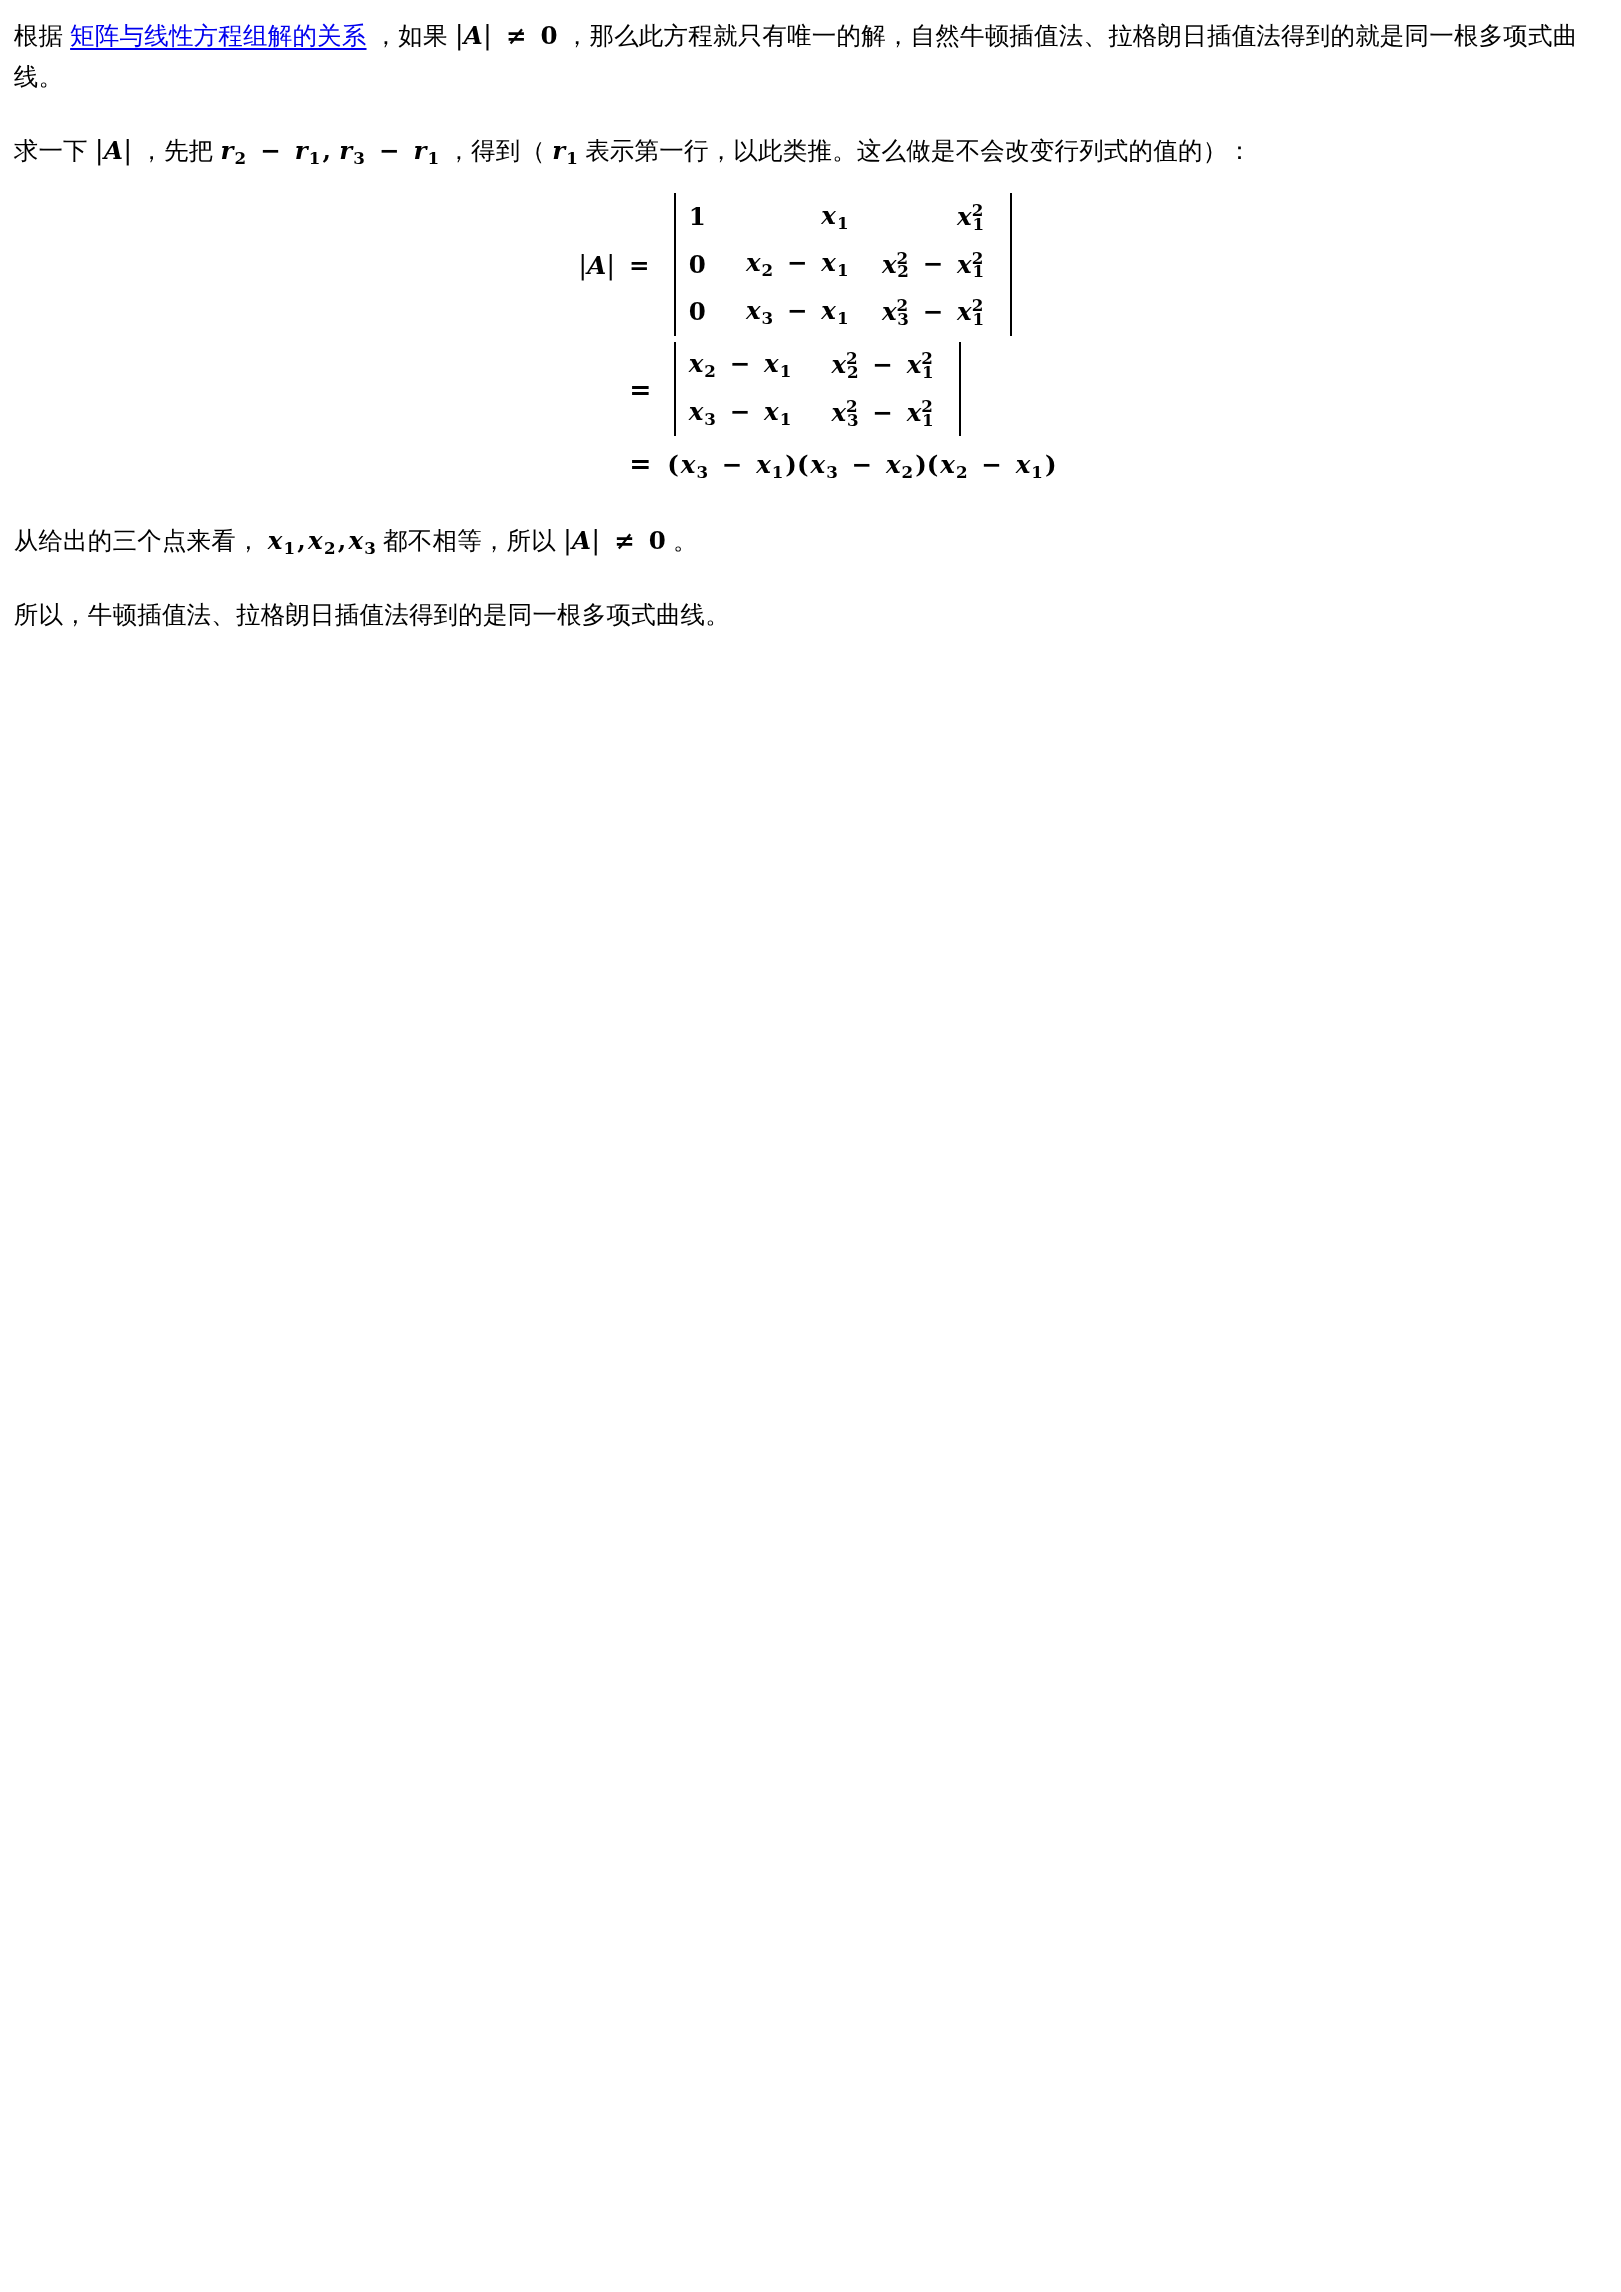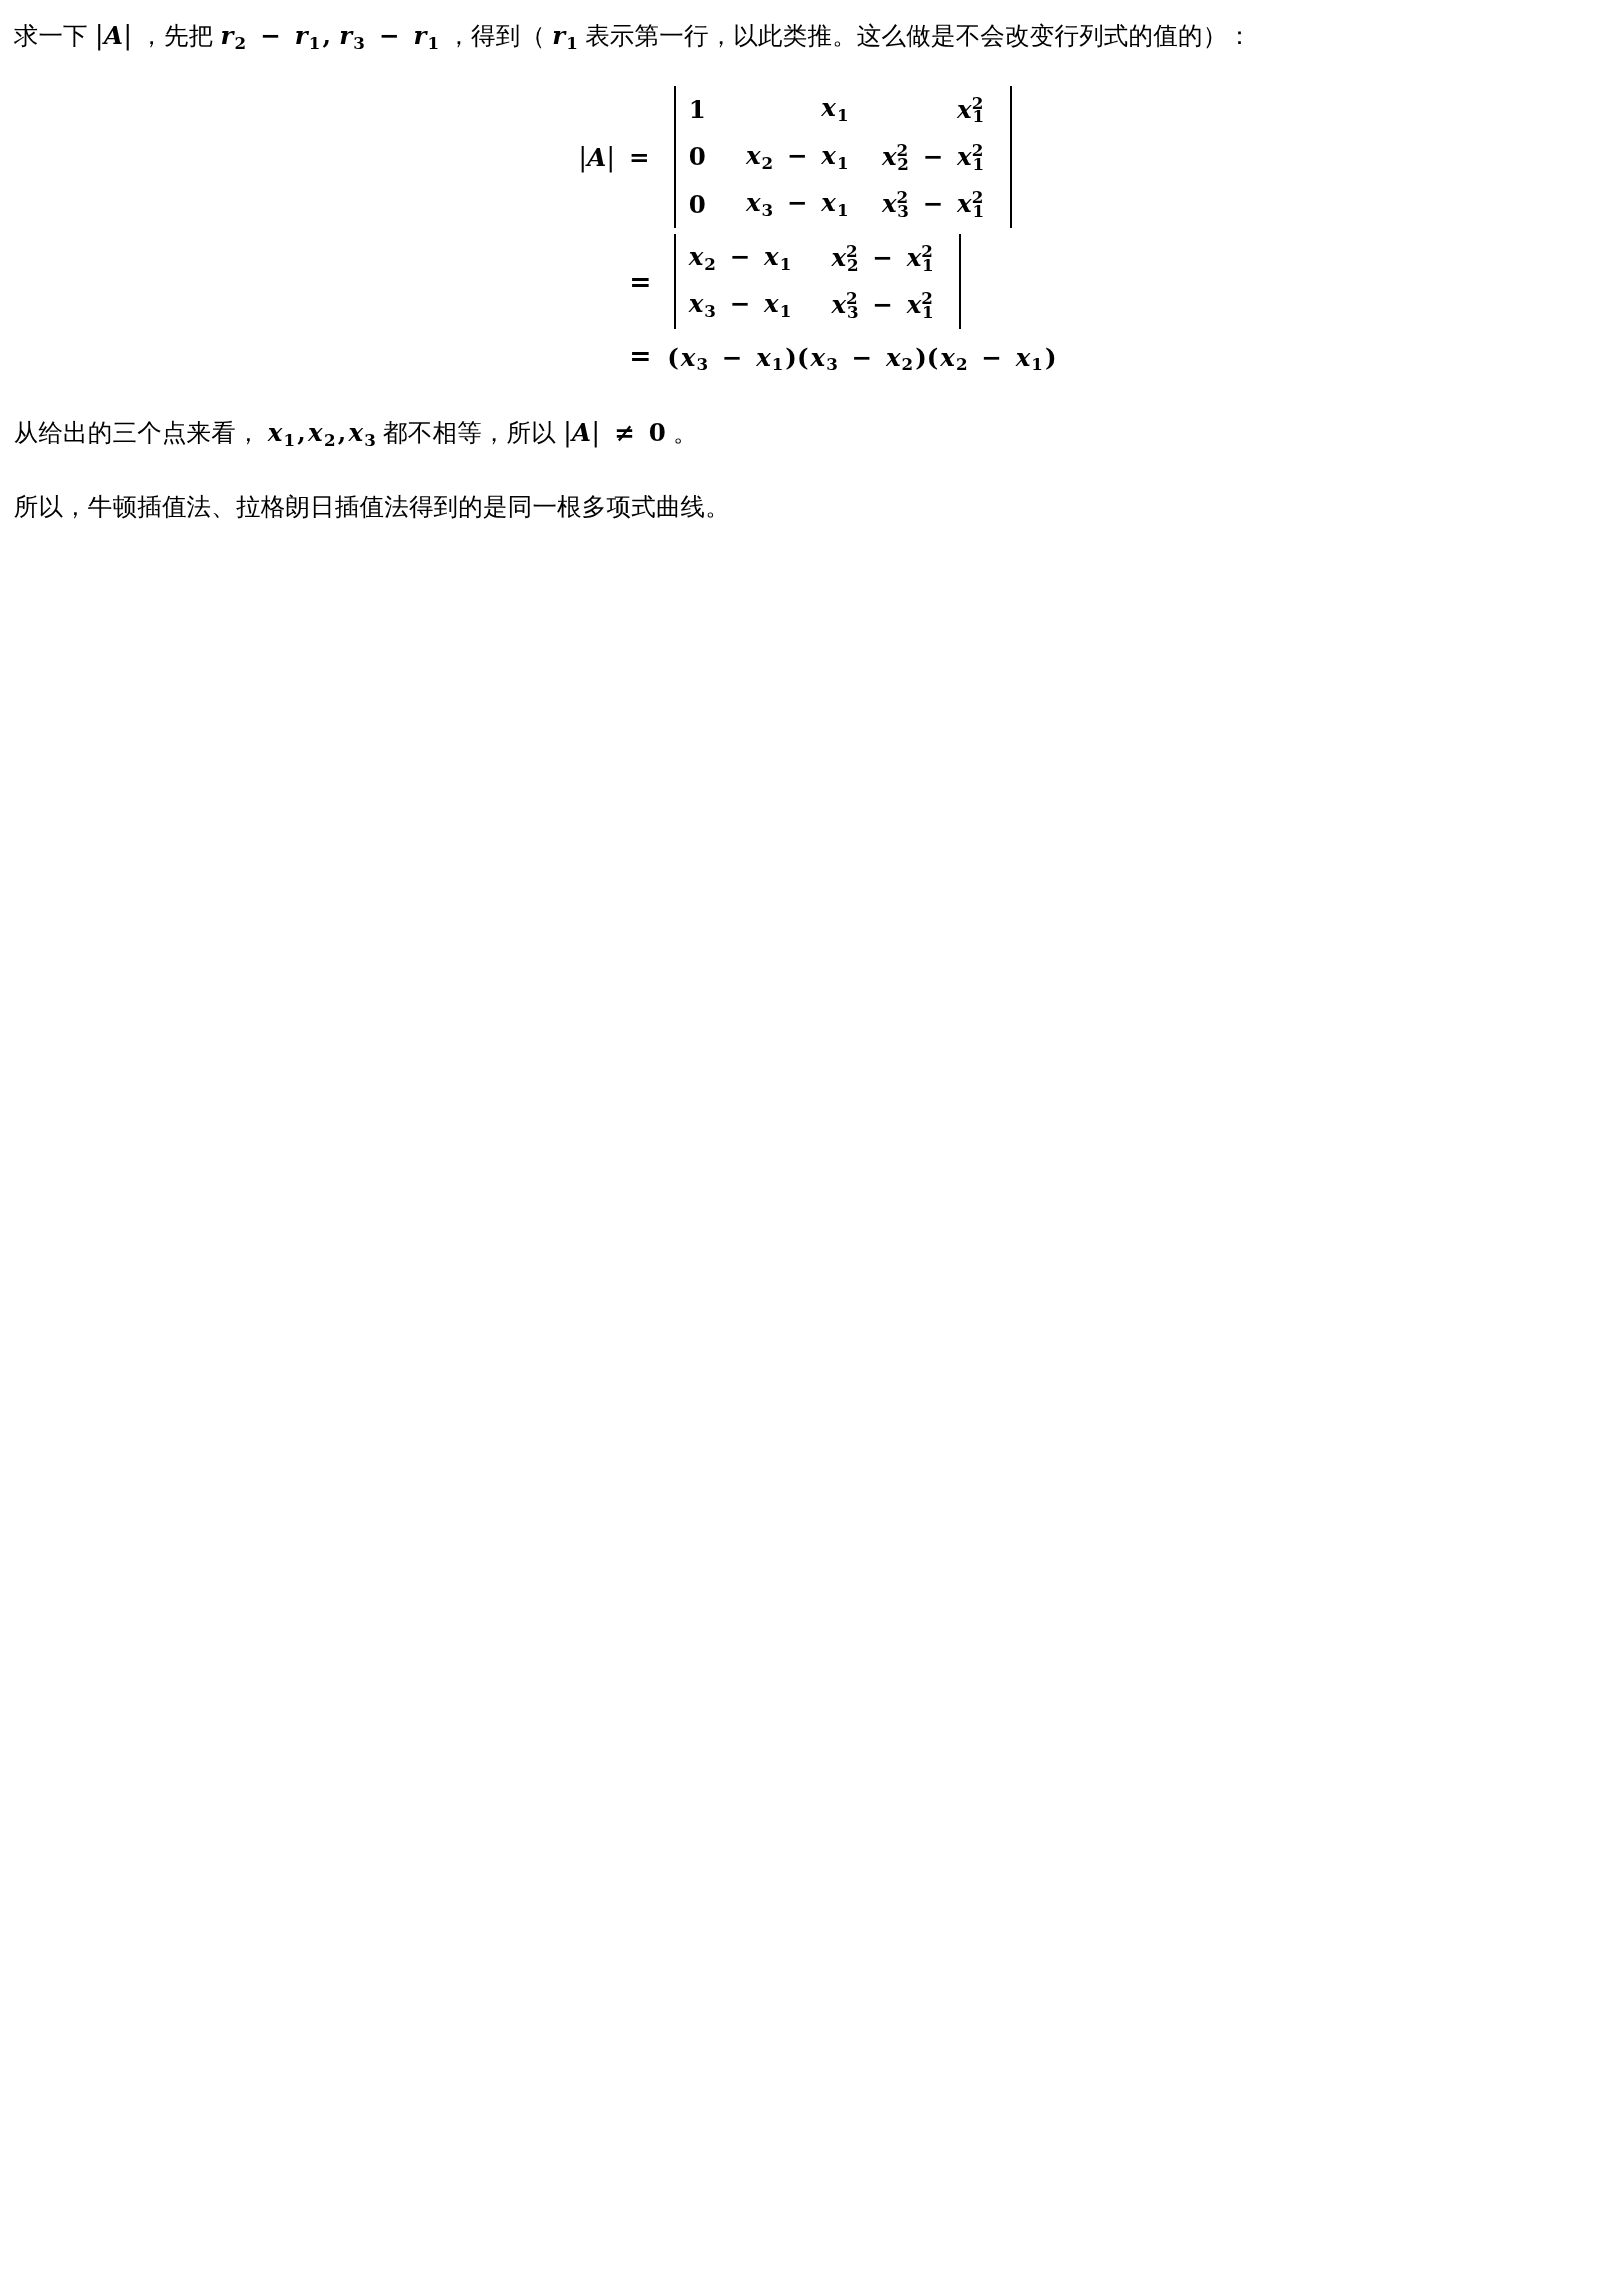--- a/index.html
+++ b/index.html
@@ -18,21 +18,21 @@
     padding: 13.7px 29px 0 13.7px;
     box-sizing: border-box;
     width: 1621px;
   }
   .para {
     font-size: 24.5px;
     line-height: 1.62;
     margin: 0 0 33px 0;
     letter-spacing: 0.2px;
   }
-  .para.tight { margin-bottom: 29px; }
+  .para.tight { margin-bottom: 21px; }
   .link {
     text-decoration: underline;
     text-underline-offset: 3.9px;
   }
   
   .mi {
     font-family: "DejaVu Serif", serif;
     font-style: italic;
     font-weight: bold;
     font-size: 24.5px;
@@ -130,20 +130,23 @@
     white-space: nowrap;
     padding-top: 5.9px;
     text-align: right;
   }
 </style>
 </head>
 <body>
 
 <div class="page">
 
+  <p class="para">
+    <span>根据 </span><a class="link" href="#">矩阵与线性方程组解的关系</a><span> ，如果 </span><span class="mathspan"><span class="bar">|</span><span class="mi">A</span><span class="bar">|</span><span class="spc"></span><span class="mo">≠</span><span class="spc"></span><span class="mn">0</span></span><span> ，那么此方程就只有唯一的解，自然牛顿插值法、拉格朗日插值法得到的就是同一根多项式曲线。</span>
+  </p>
 
   <p class="para tight">
     <span>求一下 </span><span class="mathspan"><span class="bar">|</span><span class="mi">A</span><span class="bar">|</span></span><span> ，先把 </span><span class="mathspan"><span class="mi">r</span><span class="subn">2</span><span class="spc"></span><span class="mo">−</span><span class="spc"></span><span class="mi">r</span><span class="subn">1</span><span class="mo">,</span><span class="nbsp"></span><span class="mi">r</span><span class="subn">3</span><span class="spc"></span><span class="mo">−</span><span class="spc"></span><span class="mi">r</span><span class="subn">1</span></span><span> ，得到（ </span><span class="mathspan"><span class="mi">r</span><span class="subn">1</span></span><span> 表示第一行，以此类推。这么做是不会改变行列式的值的）：</span>
   </p>
 
   <div class="mathblock">
     <div class="mstack">
 
       <div class="mrow">
         <div class="lhs"><span class="bar">|</span><span class="mi">A</span><span class="bar">|</span><span class="spc"></span><span class="mo">=</span></div>

